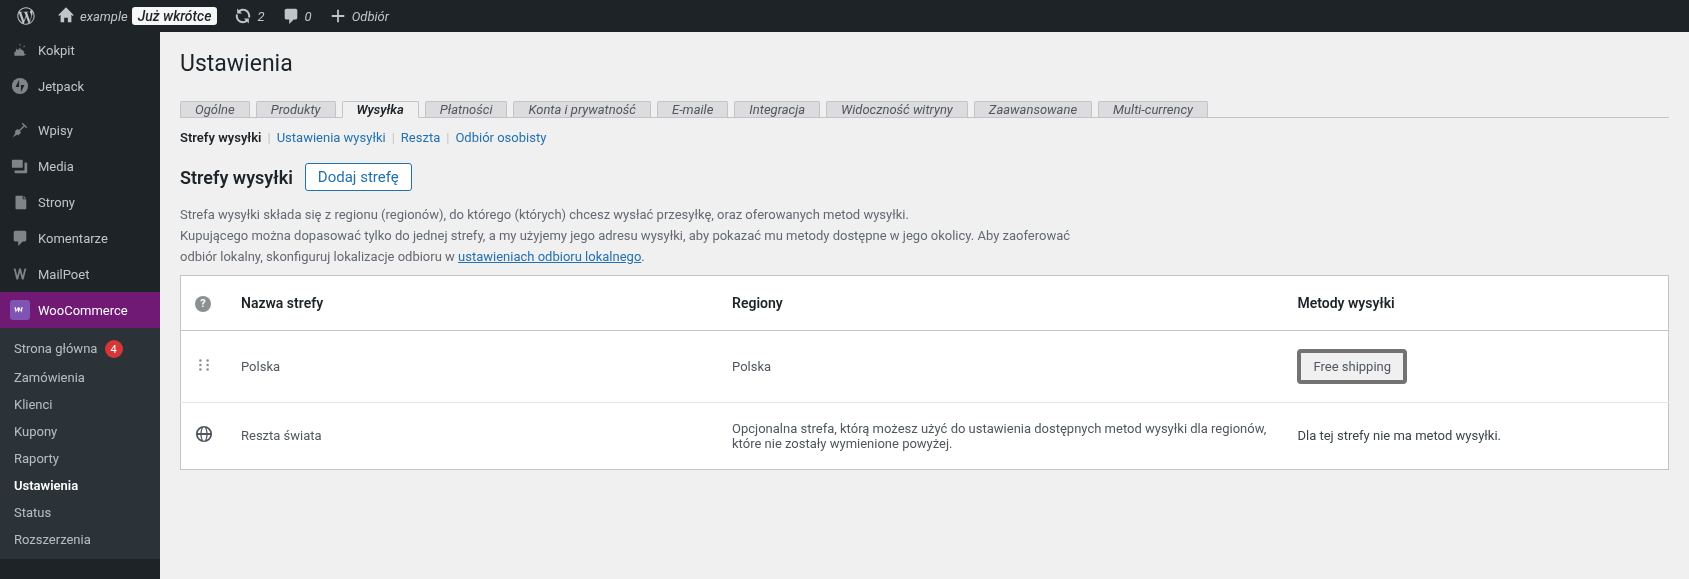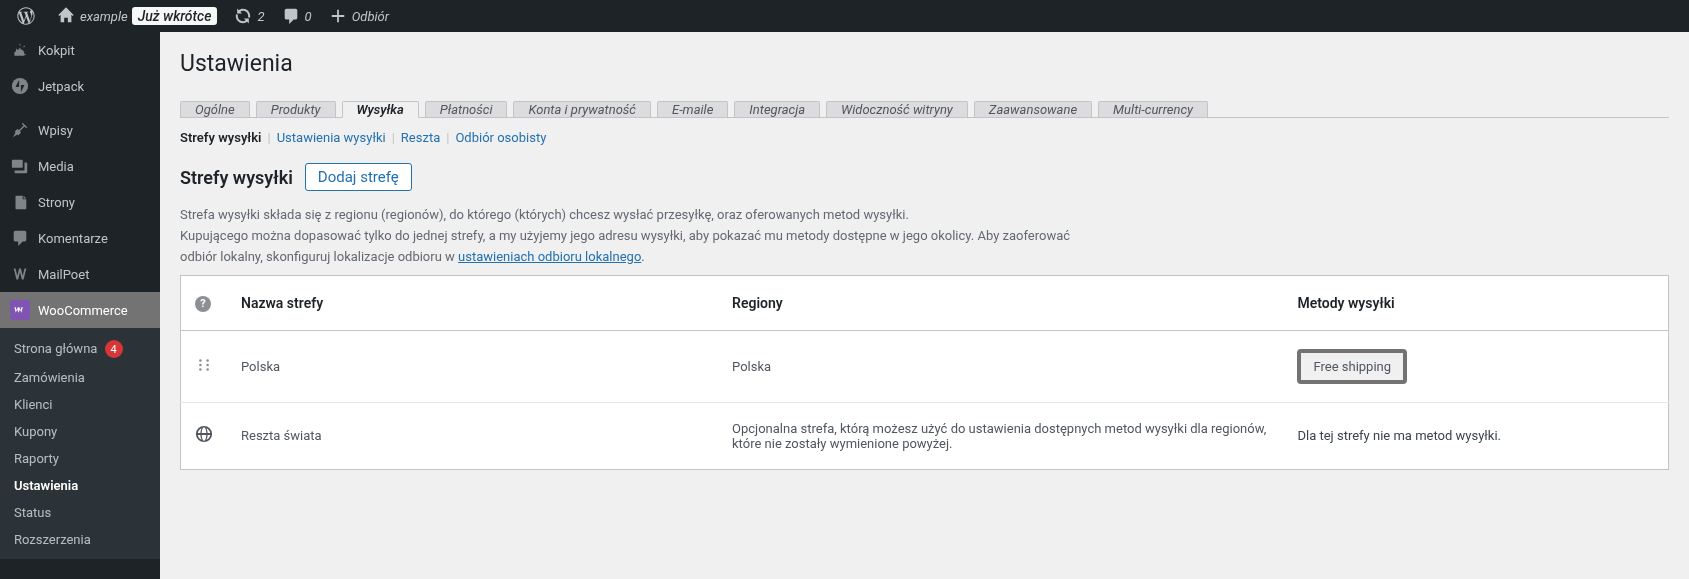--- a/index.html
+++ b/index.html
@@ -6,21 +6,21 @@
 body { background: #f0f0f1; color: #3c434a; font-size: 13px; }
 
 .toolbar { background: #1d2327; color: #c3c4c7; height: 32px; display: flex; align-items: center; padding: 0 8px; position: relative; z-index: 100; font-style: italic; }
 .toolbar-item { display: inline-flex; align-items: center; padding: 0 8px; height: 32px; color: #c3c4c7; text-decoration: none; cursor: pointer; font-size: 13px; }
 .toolbar-icon { width: 20px; height: 20px; display: inline-flex; align-items: center; justify-content: center; margin-right: 4px; fill: currentColor; }
 .badge-light { background: #f6f7f7; color: #1d2327; border-radius: 3px; padding: 1px 6px; font-size: 14px; margin-left: 4px; font-weight: 500; }
 
 .layout { display: flex; min-height: calc(100vh - 32px); }
 .sidebar { width: 160px; background: #1d2327; color: #c3c4c7; flex-shrink: 0; }
 .sidebar-item { display: flex; align-items: center; padding: 8px 10px; color: #c3c4c7; text-decoration: none; cursor: pointer; position: relative; }
-.sidebar-item.active { background: #737373; color: #fff; }
+.sidebar-item.active { background: #701a75; color: #fff; }
 .sidebar-item.active::after { content: ""; position: absolute; right: -8px; top: 50%; transform: translateY(-50%); border: 8px solid transparent; border-right-color: #f0f0f1; }
 .sidebar-icon { width: 20px; height: 20px; margin-right: 8px; display: inline-flex; align-items: center; justify-content: center; fill: currentColor; opacity: 0.6; }
 .sidebar-item.active .sidebar-icon { opacity: 1; }
 .submenu { background: #2c3338; padding: 6px 0; }
 .submenu-item { display: block; padding: 6px 10px 6px 14px; color: rgba(240,246,252,0.7); text-decoration: none; cursor: pointer; font-size: 13px; }
 .submenu-item.current { color: #fff; font-weight: 600; }
 .notif-badge { display: inline-flex; align-items: center; justify-content: center; min-width: 18px; height: 18px; border-radius: 9px; background: #d63638; color: #fff; font-size: 11px; padding: 0 5px; margin-left: 4px; }
 
 .content { flex: 1; padding: 10px 20px 40px; }
 .page-title { font-size: 23px; font-weight: 400; color: #1d2327; margin: 8px 0 24px; }

